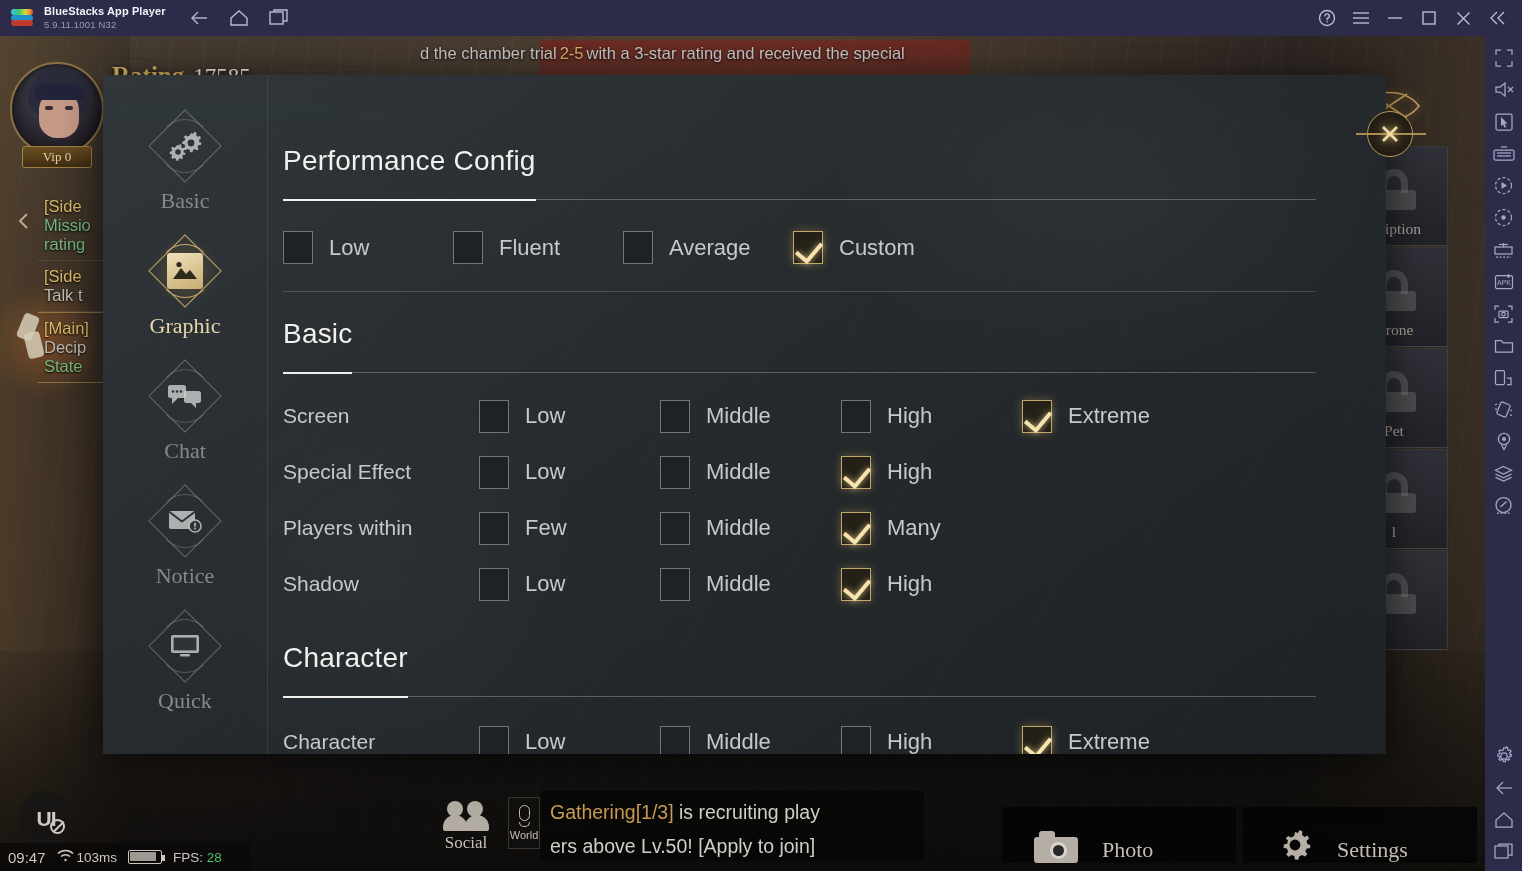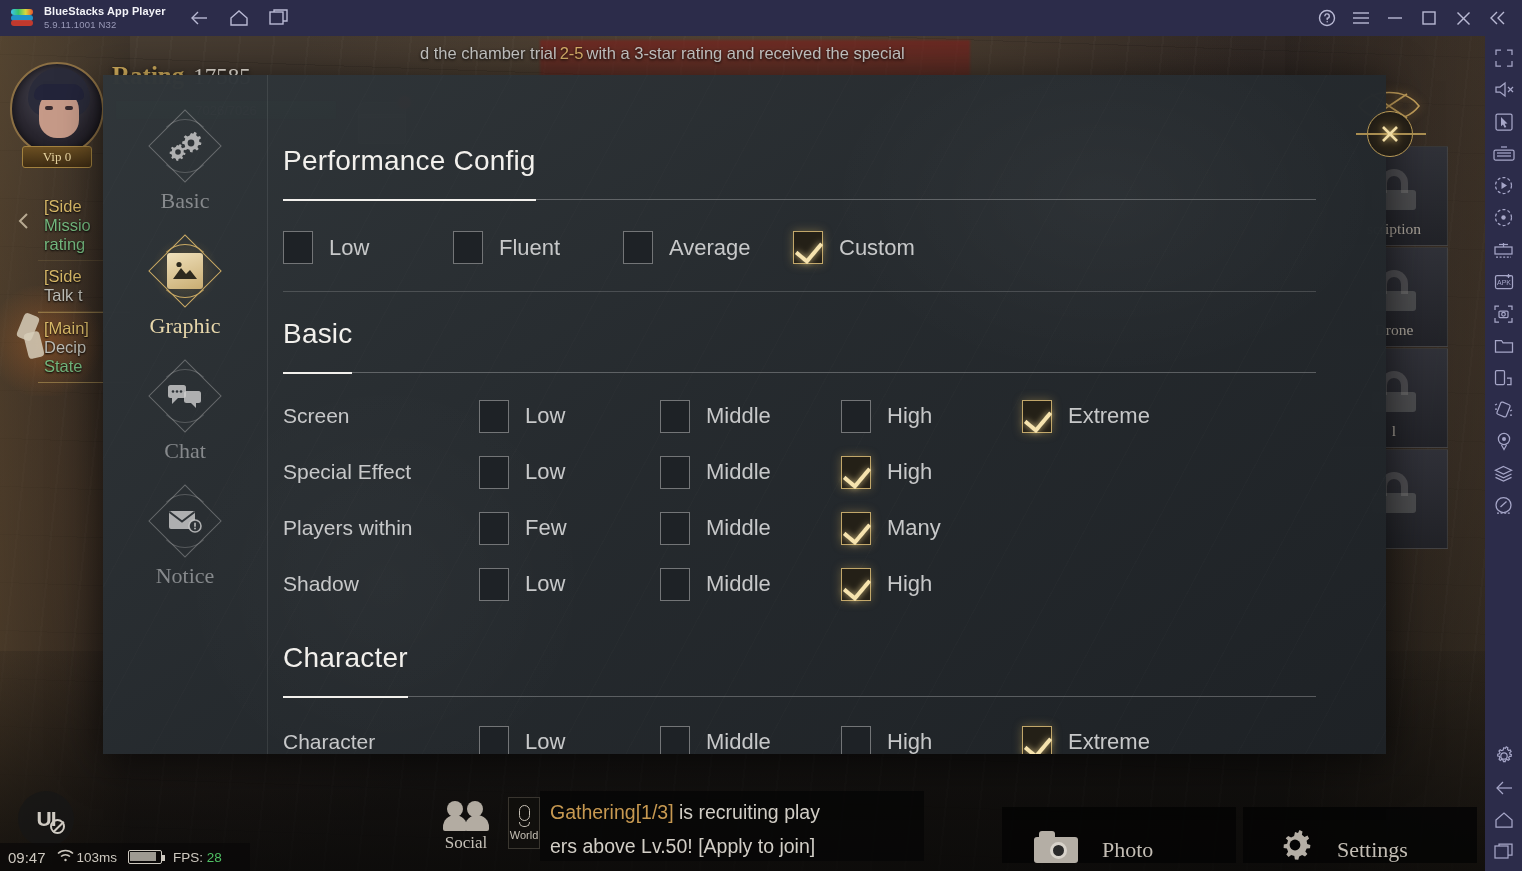--- a/index.html
+++ b/index.html
@@ -395,20 +395,27 @@
             <div class="shackle"></div>
             <div class="body"></div>
           </div>
         <div class="feature-label">Drone</div>
       </div>
       <div class="feature-btn">
         <div class="lock">
             <div class="shackle"></div>
             <div class="body"></div>
           </div>
+        <div class="feature-label">Pet</div>
+      </div>
+      <div class="feature-btn">
+        <div class="lock">
+            <div class="shackle"></div>
+            <div class="body"></div>
+          </div>
         <div class="feature-label">l</div>
       </div>
       <div class="feature-btn">
         <div class="lock">
             <div class="shackle"></div>
             <div class="body"></div>
           </div>
         <div class="feature-label"></div>
       </div>
     </div>
@@ -543,20 +550,32 @@
             <rect x="1" y="3" width="26" height="18" rx="2"></rect>
             <path d="M1.5 4 L14 13.5 L26.5 4" fill="none" stroke="#2e3337" stroke-width="2"></path>
             <circle cx="27" cy="18" r="6" fill="#2e3337" stroke="rgba(208,208,208,.8)" stroke-width="1.6"></circle>
             <rect x="26.1" y="14.5" width="1.8" height="4.4" rx=".9"></rect>
             <circle cx="27" cy="20.6" r="1"></circle>
           </svg>
         </div>
         <div class="nav-label">Notice</div>
       </div>
 
+      <div class="nav-item">
+        <div class="nav-diamond">
+          <div class="dia"></div>
+            <div class="ring"></div>
+          <svg width="32" height="26" viewBox="0 0 32 26">
+            <rect x="2" y="2" width="28" height="18" rx="2"></rect>
+            <rect x="4.6" y="4.6" width="22.8" height="12.8" fill="#2e3337"></rect>
+            <rect x="11" y="21" width="10" height="2.6" rx="1"></rect>
+          </svg>
+        </div>
+        <div class="nav-label">Quick</div>
+      </div>
     </div>
 
     <div class="modal-body">
 
       <div class="sec-title-row">
         <div class="sec-title">Performance Config</div>
         <div class="sec-rule"></div>
       </div>
       <div class="perf-row">
         <div class="perf-opt">

